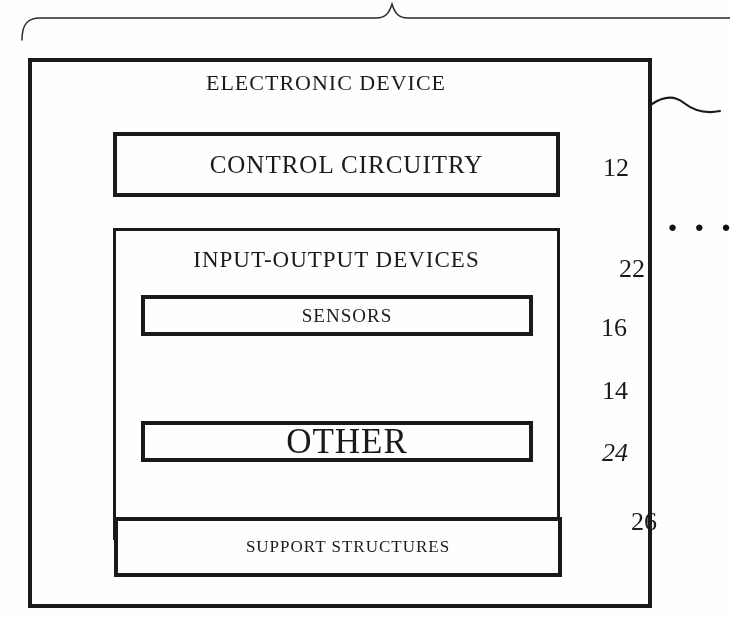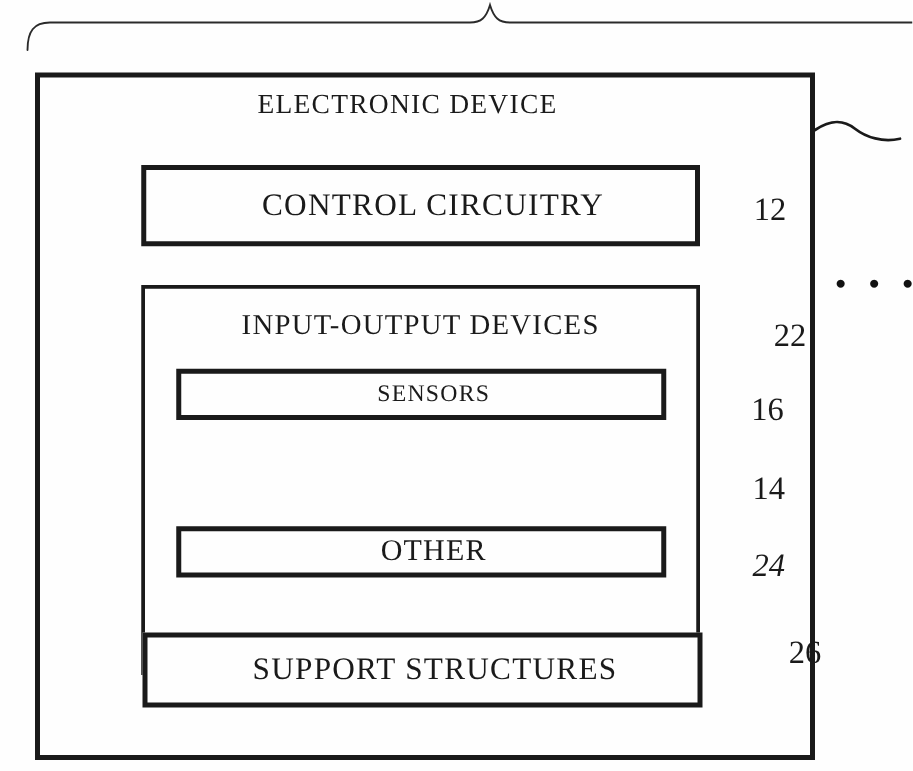--- a/index.html
+++ b/index.html
@@ -93,30 +93,30 @@
     width: 392px;
     height: 42px;
     font-size: 26px;
     letter-spacing: 1px;
   }
   .other-box {
     left: 25px;
     top: 190px;
     width: 392px;
     height: 41px;
-    font-size: 24px;
+    font-size: 35px;
     letter-spacing: 1px;
   }
   .io-box .box { position: absolute; }
   .support-box {
     left: 114px;
-    top: 506px;
+    top: 517px;
     width: 448px;
     height: 60px;
-    font-size: 25px;
+    font-size: 17px;
     letter-spacing: 1px;
   }
   .ref-label {
     position: absolute;
     font-size: 26px;
     line-height: 30px;
     white-space: nowrap;
   }
   .ref-12 { left: 603px; top: 153px; text-align: right; }
   .ref-22 { left: 619px; top: 254px; text-align: center; }

